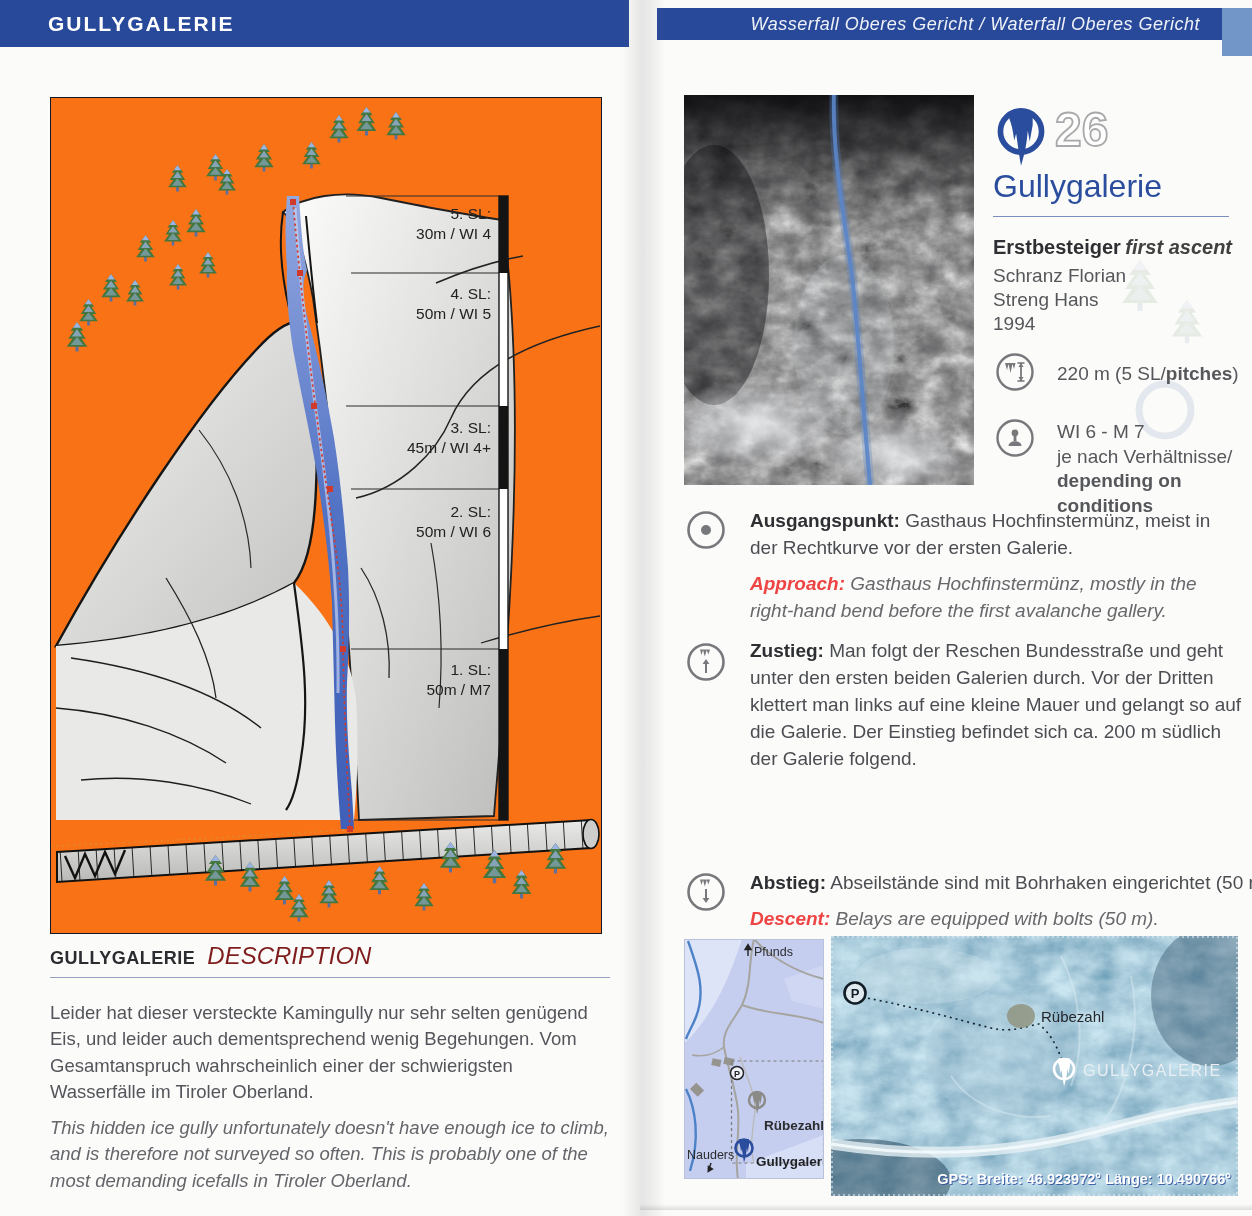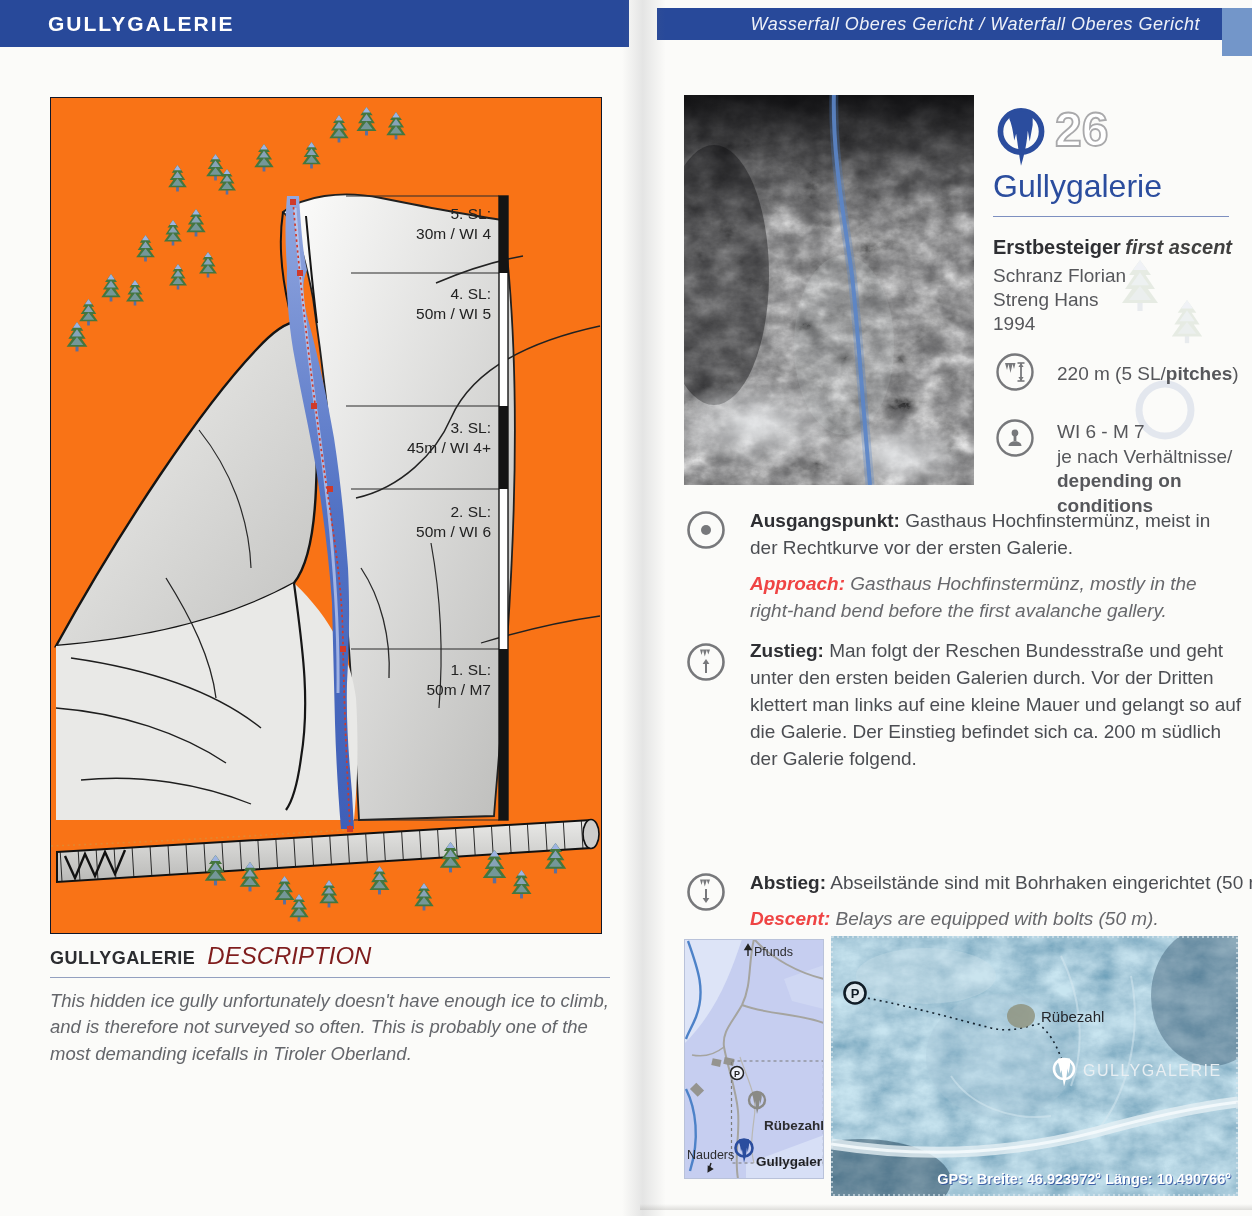--- a/index.html
+++ b/index.html
@@ -209,20 +209,21 @@
         <use href="#tree" x="237" y="796" width="22" height="28"></use>
       </g>
     </svg>
   </div>
 
   <div class="abs" style="left:50px;top:942px;width:560px;">
     <div>
       <span class="desc-h-de">GULLYGALERIE</span><span class="desc-h-en">DESCRIPTION</span>
     </div>
     <hr class="desc-rule">
+    <p class="p-de">Leider hat dieser versteckte Kamingully nur sehr selten genügend Eis, und leider auch  dementsprechend wenig Begehungen. Vom Gesamtanspruch wahrscheinlich einer der schwierigsten Wasserfälle im Tiroler Oberland.</p>
     <p class="p-en">This hidden ice gully unfortunately doesn't have enough ice to climb, and is therefore not surveyed so often. This is probably one of the most demanding icefalls in Tiroler Oberland.</p>
   </div>
 
   <div class="abs" style="left:684px;top:95px;width:290px;height:390px;">
     <svg width="290" height="390" viewBox="0 0 290 390">
       <defs>
         <filter id="rockTex" x="0" y="0" width="100%" height="100%">
           <feTurbulence type="fractalNoise" baseFrequency="0.035 0.05" numOctaves="5" seed="7"></feTurbulence>
           <feColorMatrix type="saturate" values="0"></feColorMatrix>
           <feComponentTransfer>

